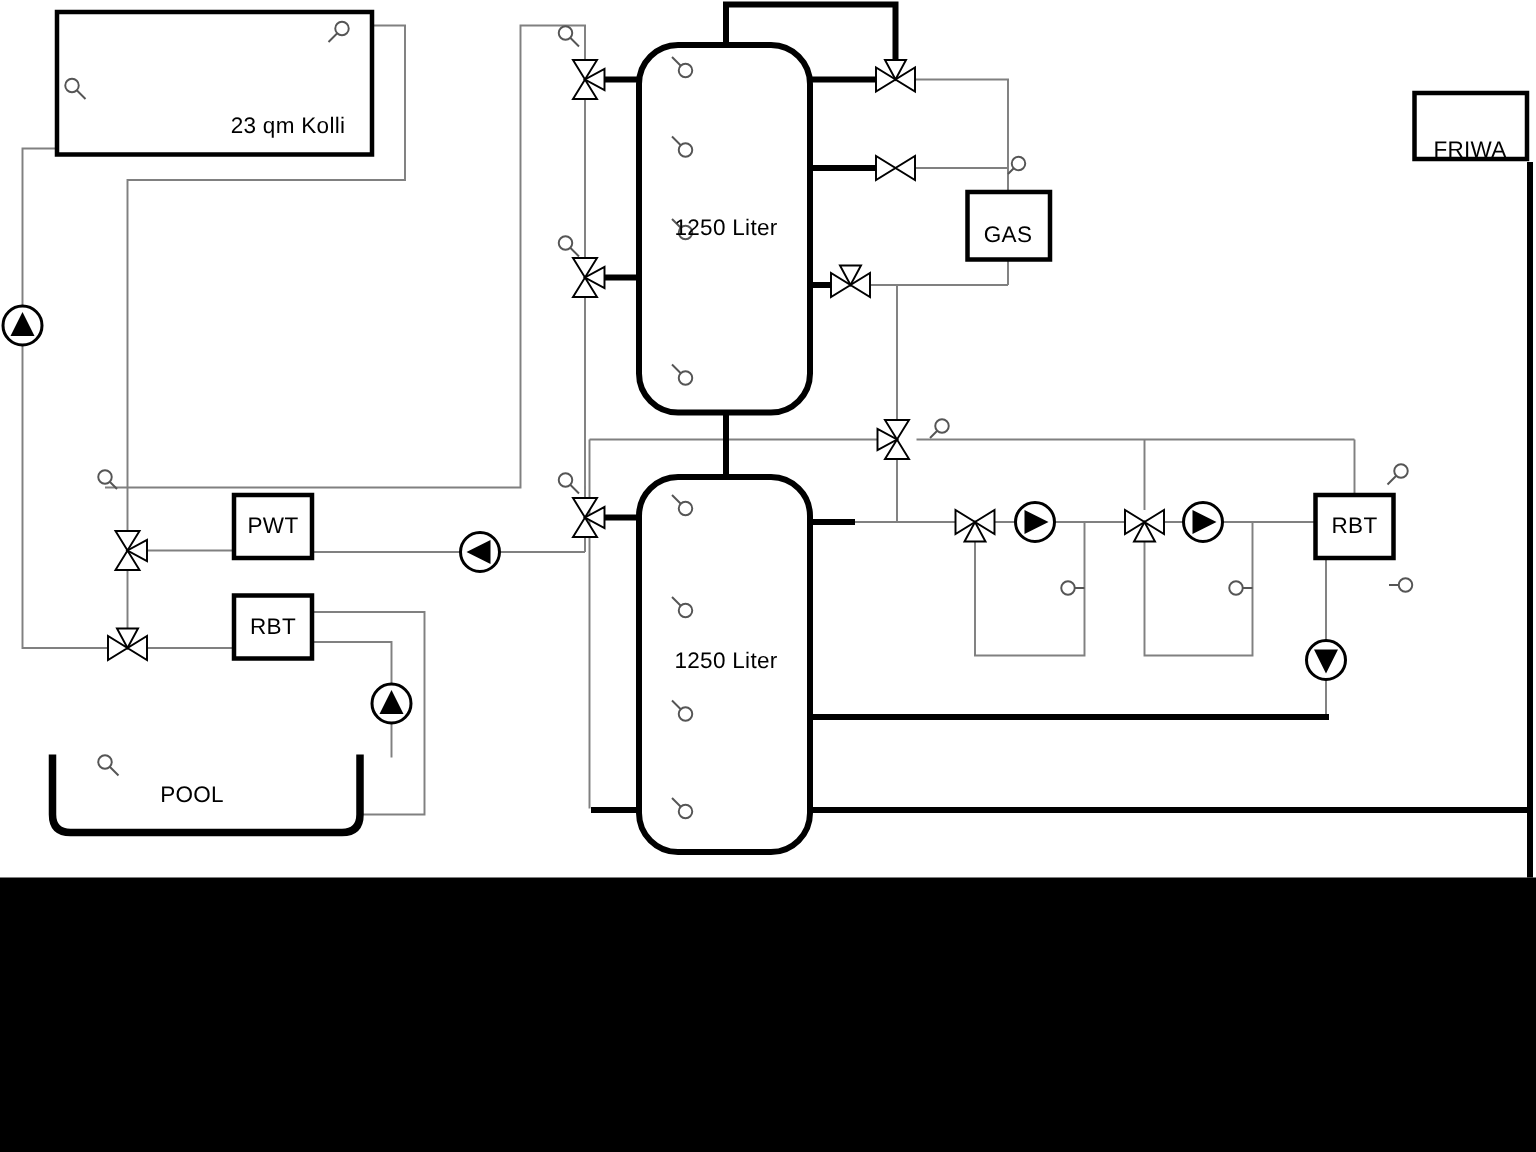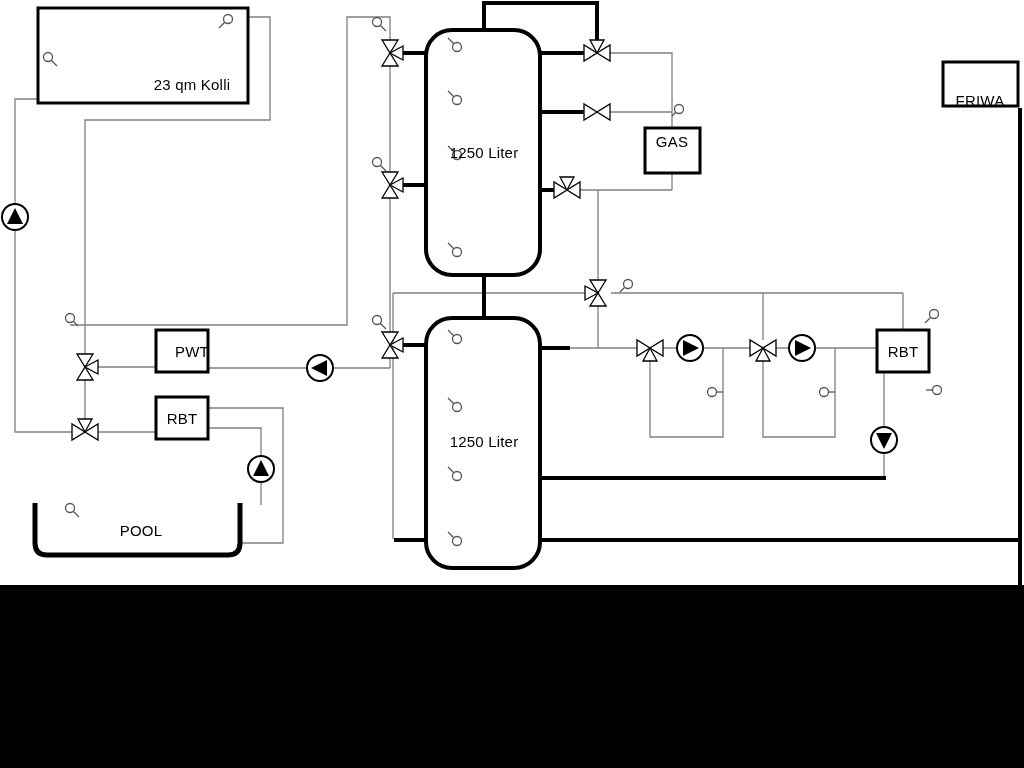--- a/index.html
+++ b/index.html
@@ -231,22 +231,22 @@
     <g transform="translate(679,109)">
           <line x1="-3" y1="3" x2="-7" y2="7"></line>
           <circle r="4.5"></circle>
         </g>
   </g>
 </svg>
 
 <div class="label" style="left:192px;top:84px">23 qm Kolli</div>
 <div class="label" style="left:484px;top:152px">1250 Liter</div>
 <div class="label" style="left:484px;top:441px">1250 Liter</div>
-<div class="label" style="left:672px;top:141px">GAS</div>
+<div class="label" style="left:672px;top:157px">GAS</div>
 <div class="label" style="left:980px;top:100px">FRIWA</div>
-<div class="label" style="left:192px;top:351px">PWT</div>
+<div class="label" style="left:182px;top:351px">PWT</div>
 <div class="label" style="left:182px;top:418px">RBT</div>
 <div class="label" style="left:903px;top:351px">RBT</div>
-<div class="label" style="left:141px;top:530px">POOL</div>
+<div class="label" style="left:128px;top:530px">POOL</div>
 
 <div class="footer"></div>
 
 </div>
 
 </body></html>

